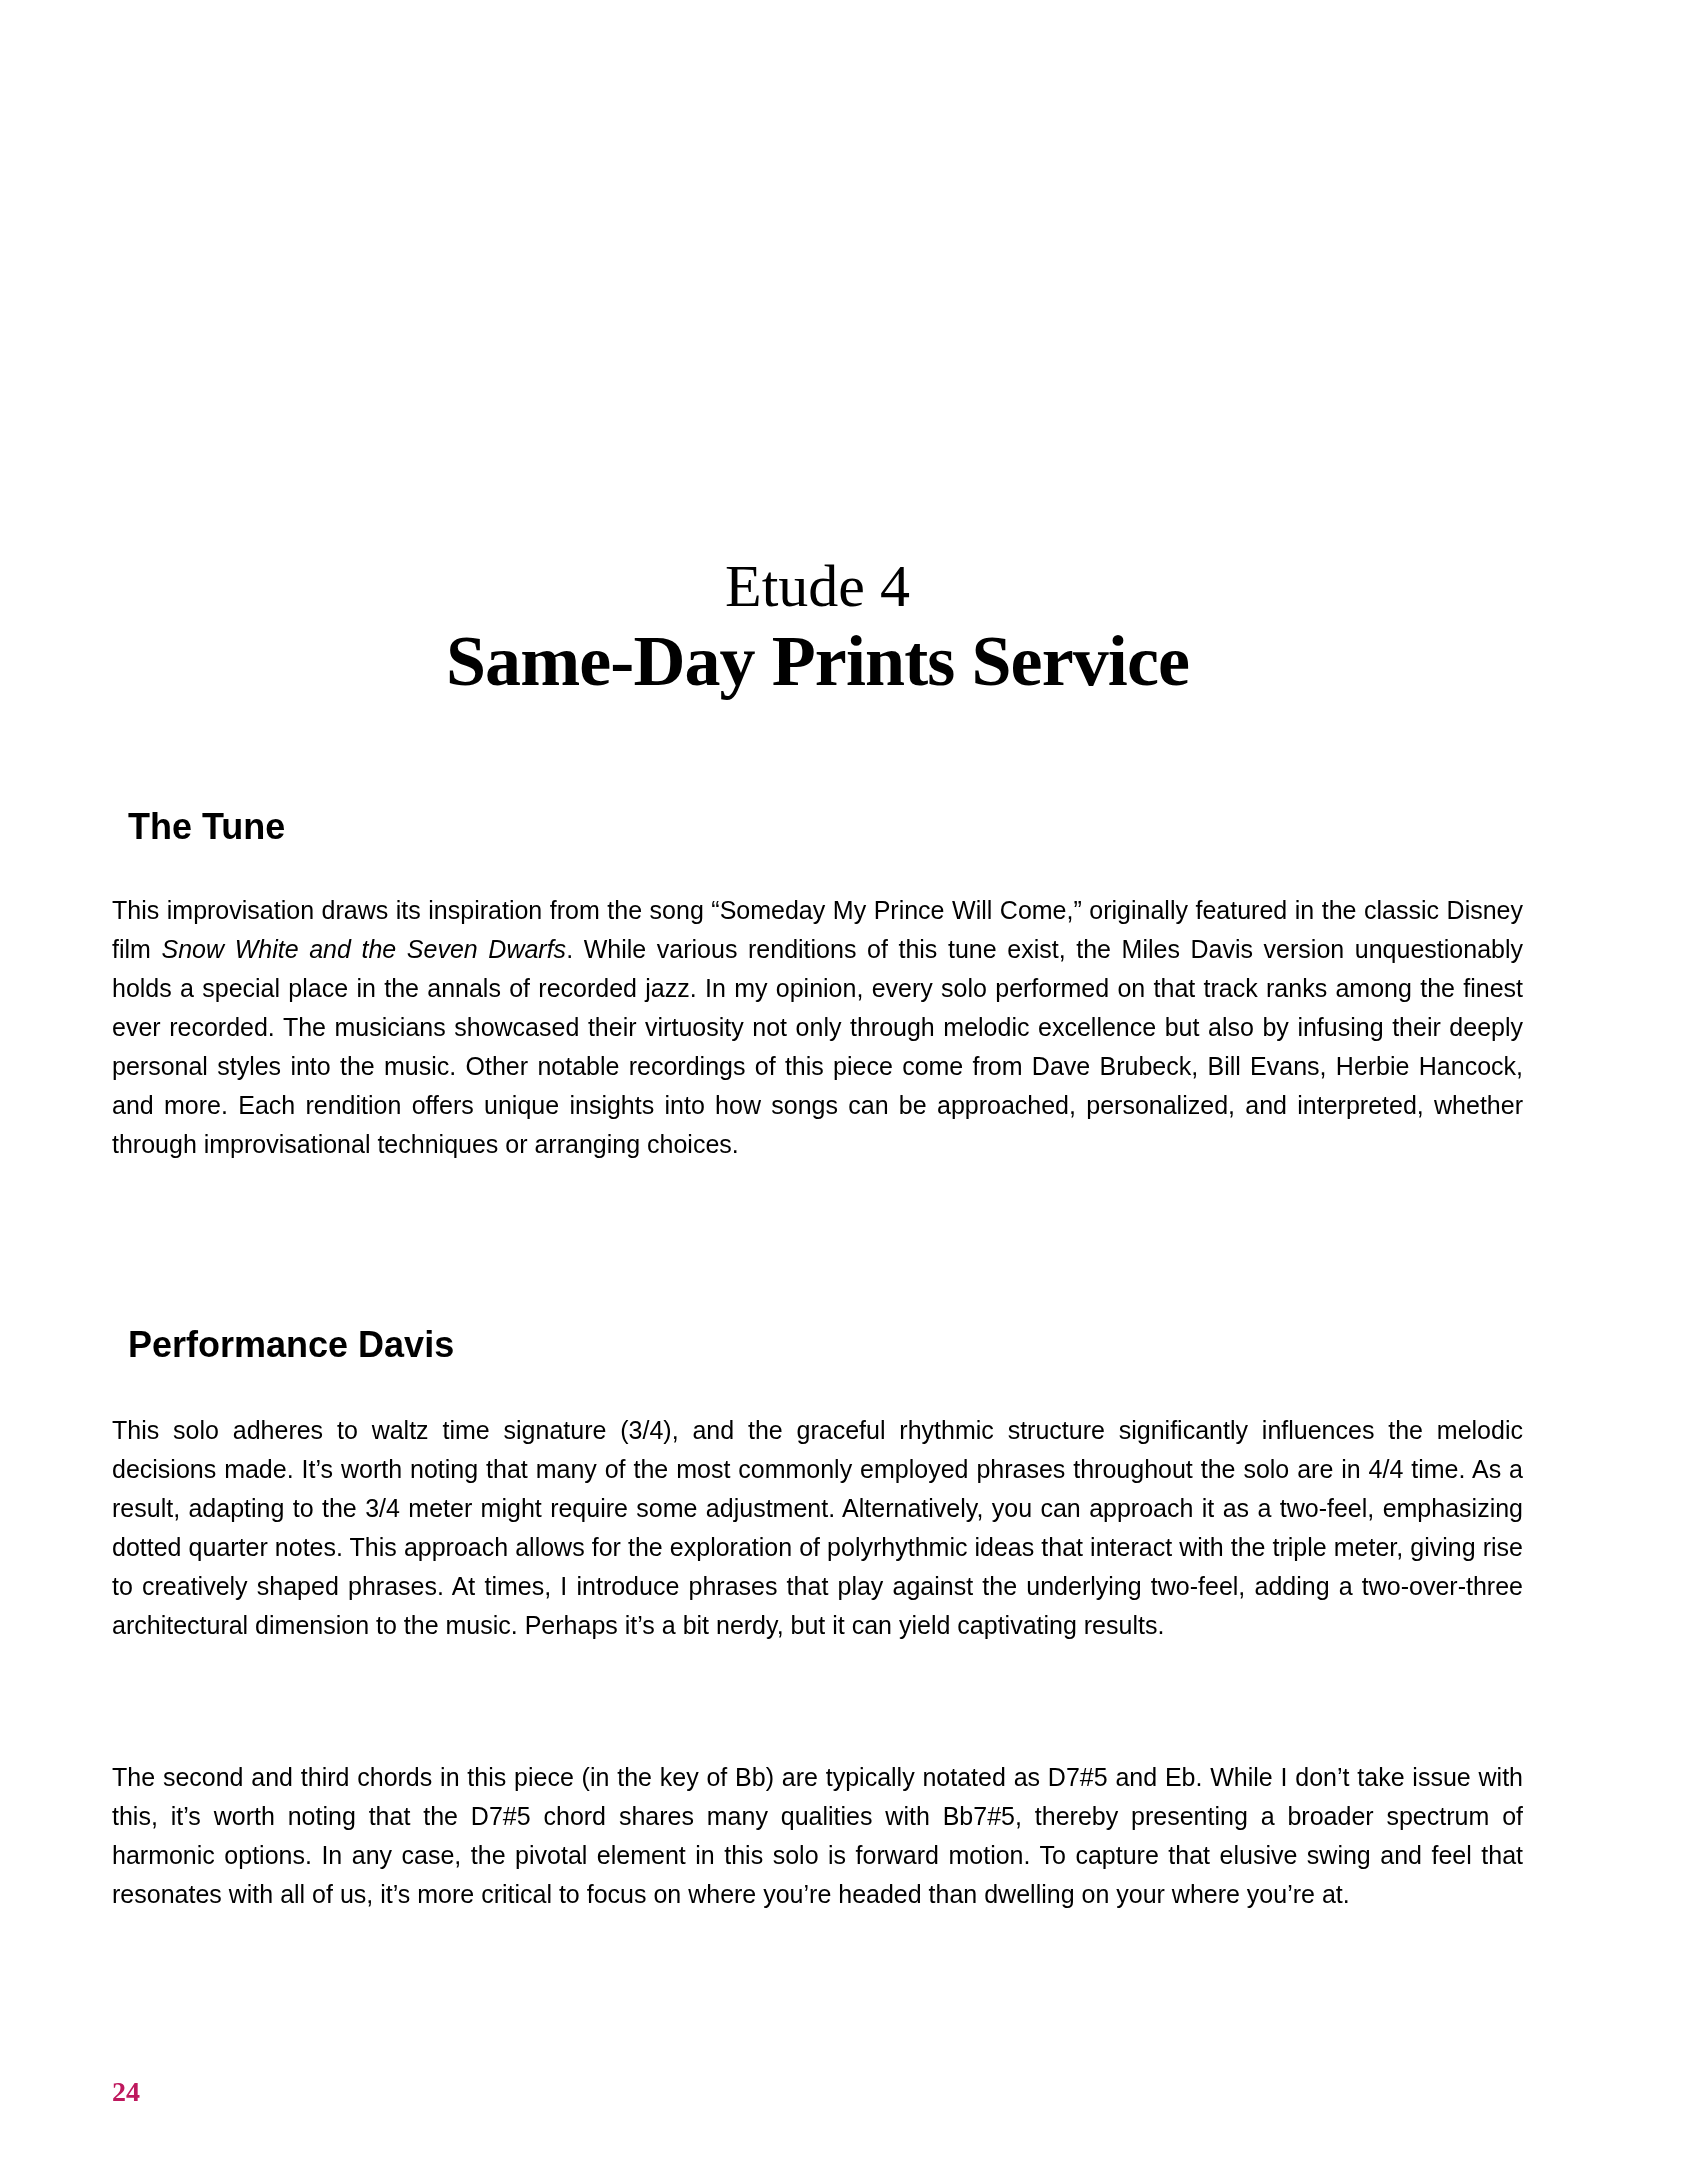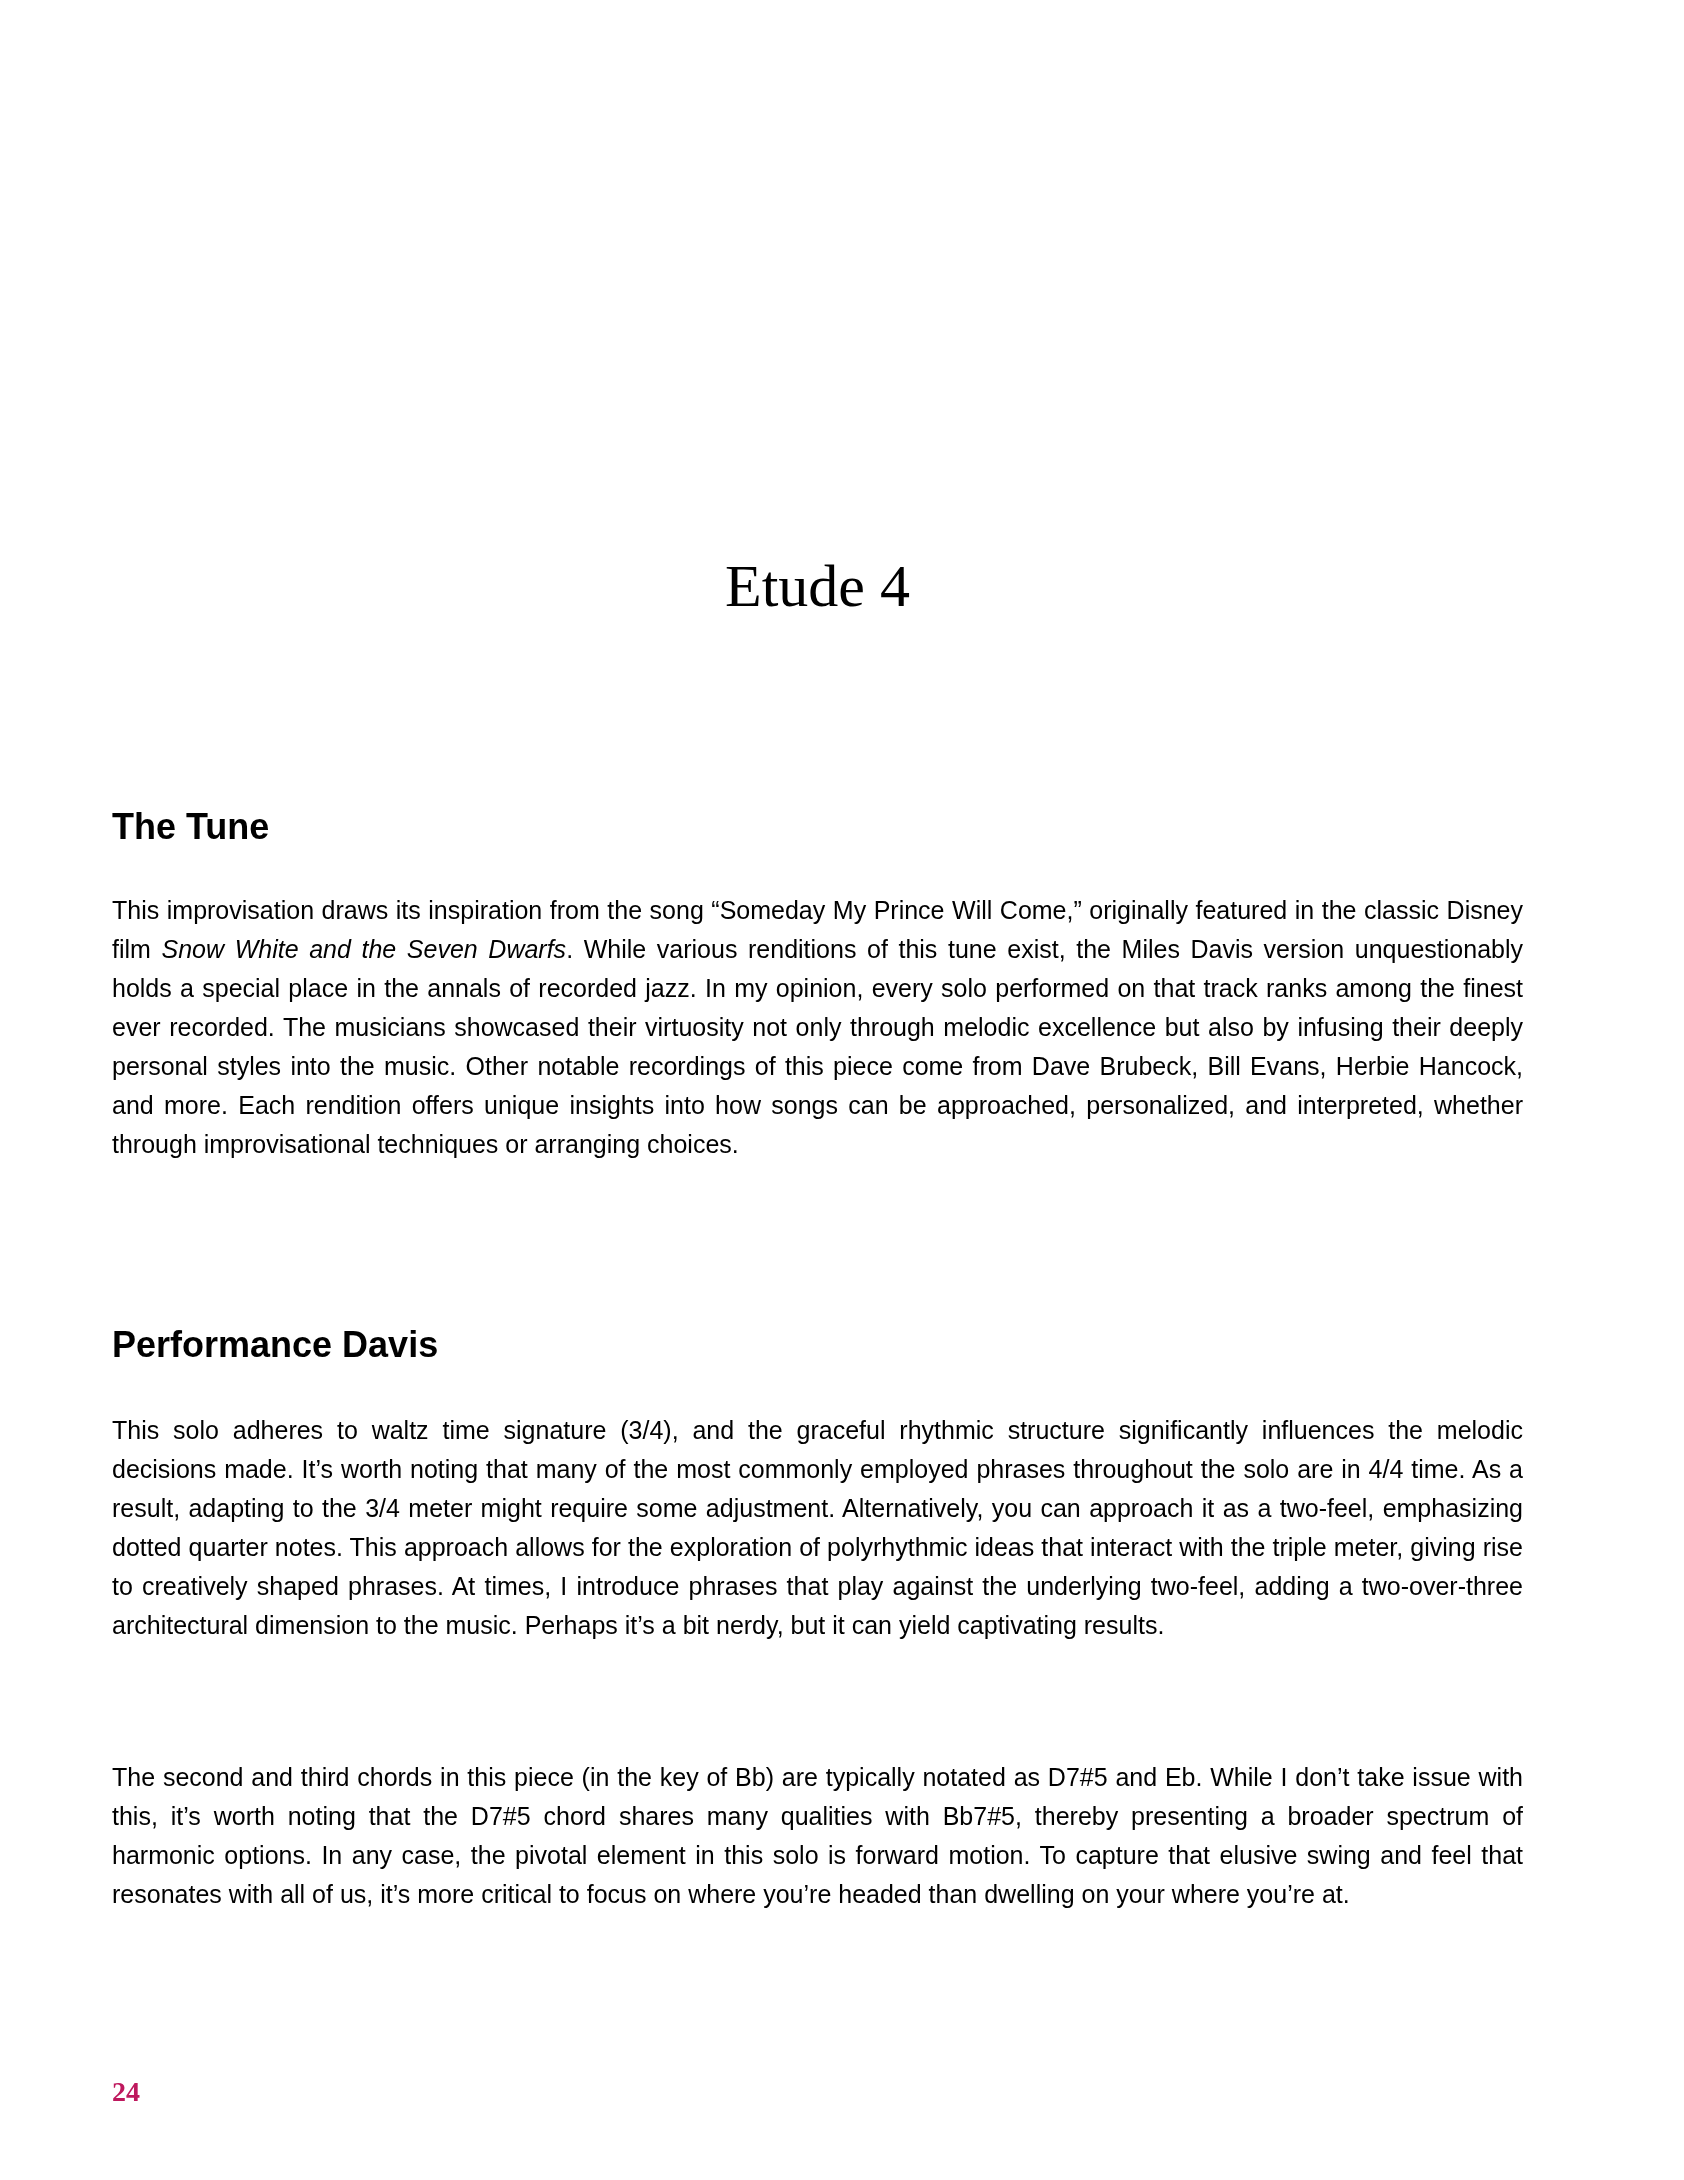--- a/index.html
+++ b/index.html
@@ -39,21 +39,21 @@
     text-align: center;
     font-family: "Liberation Serif", serif;
     font-weight: 700;
     font-size: 72px;
     line-height: 1.15;
     letter-spacing: -0.9px;
     color: #000;
   }
   .section-heading {
     position: absolute;
-    left: 100px;
+    left: 116px;
     margin: 0;
     font-family: "Liberation Sans", sans-serif;
     font-weight: 700;
     font-size: 36px;
     line-height: 1.1;
     color: #000;
   }
   .h-tune { top: 807px; }
   .h-perf { top: 1325px; }
   .body-para {
@@ -83,20 +83,21 @@
     color: #be185d;
   }
 </style>
 </head>
 <body>
 
 <div class="page">
 
   <h1 class="etude-title">Etude 4</h1>
 
+  <h2 class="main-title">Same-Day Prints Service</h2>
 
   <h3 class="section-heading h-tune">The Tune</h3>
 
   <p class="body-para p1"><span>This improvisation draws its inspiration from the song “Someday My Prince Will Come,” originally featured in the classic Disney film </span><em>Snow White and the Seven Dwarfs</em><span>. While various renditions of this tune exist, the Miles Davis version unquestionably holds a special place in the annals of recorded jazz. In my opinion, every solo performed on that track ranks among the finest ever recorded. The musicians showcased their virtuosity not only through melodic excellence but also by infusing their deeply personal styles into the music. Other notable recordings of this piece come from Dave Brubeck, Bill Evans, Herbie Hancock, and more. Each rendition offers unique insights into how songs can be approached, personalized, and interpreted, whether through improvisational techniques or arranging choices.</span></p>
 
   <h3 class="section-heading h-perf">Performance Davis</h3>
 
   <p class="body-para p2">This solo adheres to waltz time signature (3/4), and the graceful rhythmic structure significantly influences the melodic decisions made. It’s worth noting that many of the most commonly employed phrases throughout the solo are in 4/4 time. As a result, adapting to the 3/4 meter might require some adjustment. Alternatively, you can approach it as a two-feel, emphasizing dotted quarter notes. This approach allows for the exploration of polyrhythmic ideas that interact with the triple meter, giving rise to creatively shaped phrases. At times, I introduce phrases that play against the underlying two-feel, adding a two-over-three architectural dimension to the music. Perhaps it’s a bit nerdy, but it can yield captivating results.</p>
 
   <p class="body-para p3">The second and third chords in this piece (in the key of Bb) are typically notated as D7#5 and Eb. While I don’t take issue with this, it’s worth noting that the D7#5 chord shares many qualities with Bb7#5, thereby presenting a broader spectrum of harmonic options. In any case, the pivotal element in this solo is forward motion. To capture that elusive swing and feel that resonates with all of us, it’s more critical to focus on where you’re headed than dwelling on your where you’re at.</p>

